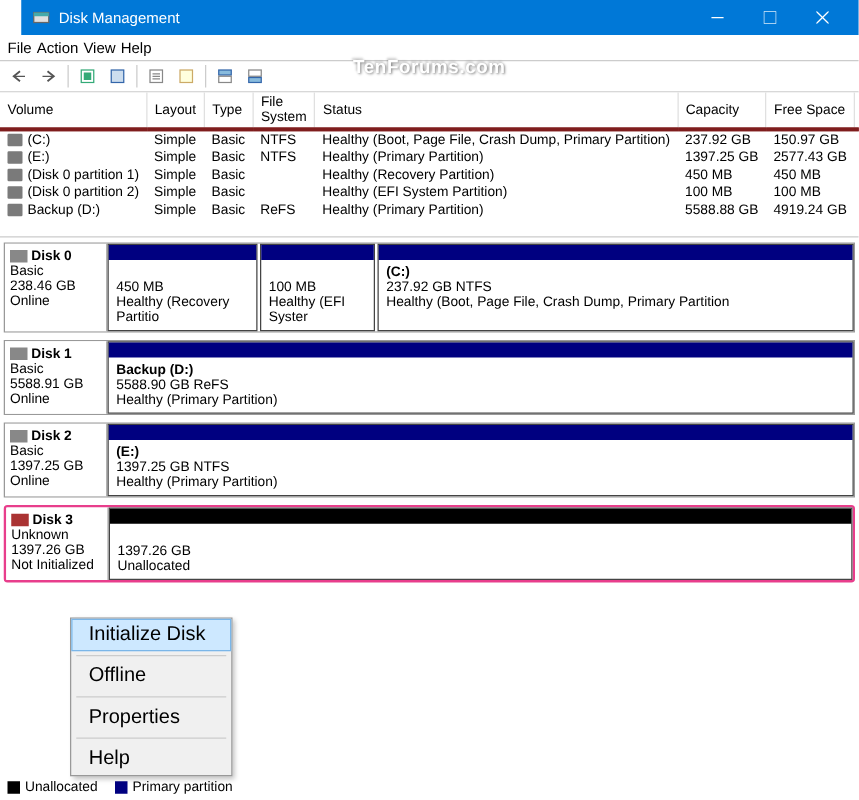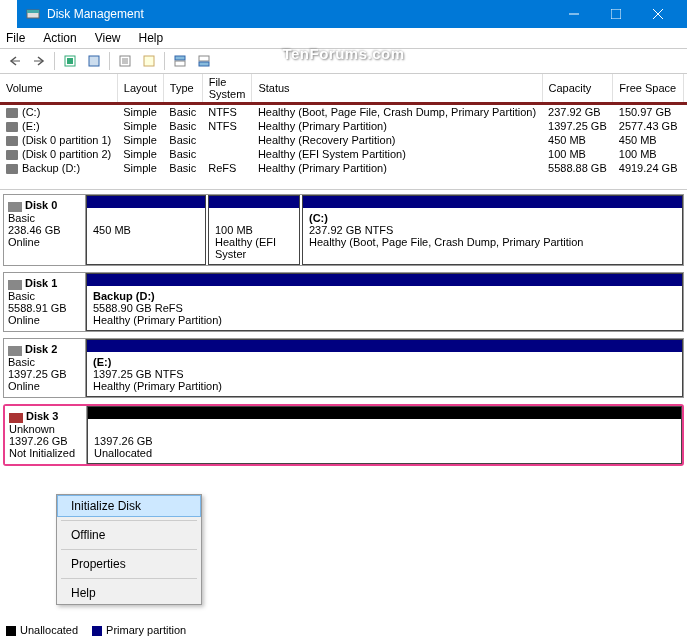--- a/index.html
+++ b/index.html
@@ -1,21 +1,21 @@
 <!DOCTYPE html>
 <html><head>
 <meta charset="utf-8">
 <style>
 * { box-sizing: border-box; margin: 0; padding: 0; font-family: "Segoe UI", Tahoma, sans-serif; }
 body { background: #fff; font-size: 11px; width: 687px; height: 640px; overflow: hidden; position: relative; }
 .titlebar { background: #0078d7; color: #fff; height: 28px; display: flex; align-items: center; padding: 0 8px; margin-left: 17px; }
 .titlebar .icon { width: 16px; height: 16px; margin-right: 6px; display: inline-flex; align-items: center; justify-content: center;}
 .titlebar .title { flex: 1; font-size: 12px; }
 .titlebar .winbtn { width: 42px; height: 28px; display: inline-flex; align-items: center; justify-content: center; color: #fff; cursor: default; }
-.menubar { height: 20px; display: flex; align-items: center; padding: 0 6px; gap: 18px; font-size: 12px; }
+.menubar { height: 20px; display: flex; align-items: center; padding: 0 6px; gap: 4px; font-size: 12px; }
 .menubar span { cursor: default; }
 .toolbar { height: 26px; border-top: 1px solid #ccc; border-bottom: 1px solid #ccc; display: flex; align-items: center; padding: 0 4px; gap: 2px; }
 .tbtn { width: 22px; height: 20px; border: 1px solid transparent; display: inline-flex; align-items: center; justify-content: center; }
 .tsep { width: 1px; height: 18px; background: #ccc; margin: 0 2px; }
 .watermark { position: absolute; top: 45px; left: 0; right: 0; text-align: center; font-size: 15px; font-weight: bold; color: #fff; text-shadow: 1px 1px 2px rgba(0,0,0,.45), -1px -1px 2px rgba(0,0,0,.2); pointer-events: none; z-index: 50; letter-spacing: .5px;}
 .table-wrap { border-bottom: 1px solid #ccc; }
 table { width: 100%; border-collapse: collapse; font-size: 11px; }
 th { text-align: left; font-weight: normal; background: #fff; border-right: 1px solid #e0e0e0; border-bottom: 3px solid #7f1d1d; padding: 2px 6px; height: 18px; }
 td { padding: 1px 6px; white-space: nowrap; }
 .volicon { display: inline-block; width: 12px; height: 10px; background: #7a7a7a; margin-right: 4px; vertical-align: middle; border-radius: 1px;}
@@ -26,21 +26,21 @@
 .disk-info .dname { font-weight: bold; }
 .disk-info .dicon { display: inline-block; width: 14px; height: 10px; background: #888; margin-right: 3px; vertical-align: middle; }
 .disk-parts { flex: 1; display: flex; gap: 2px; padding: 0; background:#fff;}
 .part { border: 1px solid #444; display: flex; flex-direction: column; font-size: 11px; }
 .part .bar { height: 12px; background: #000080; }
 .part.unalloc .bar { background: #000; }
 .part .body { padding: 4px 6px; flex: 1; }
 .part .pname { font-weight: bold; }
 .legend { position: absolute; bottom: 4px; left: 6px; font-size: 11px; display: flex; gap: 14px; align-items: center;}
 .lg-sw { display: inline-block; width: 10px; height: 10px; margin-right: 4px; vertical-align: middle;}
-.ctxmenu { position: absolute; left: 56px; top: 494px; width: 146px; background: #f0f0f0; border: 1px solid #999; box-shadow: 2px 2px 4px rgba(0,0,0,.25); font-size: 12px; z-index: 60; }
+.ctxmenu { position: absolute; left: 56px; top: 494px; width: 130px; background: #f0f0f0; border: 1px solid #999; box-shadow: 2px 2px 4px rgba(0,0,0,.25); font-size: 16px; z-index: 60; }
 .ctxmenu .mitem { padding: 4px 14px; cursor: default; }
 .ctxmenu .mitem.hl { background: #cde8ff; border:1px solid #7bb6e8; padding:3px 13px;}
 .ctxmenu .msep { height: 1px; background: #ccc; margin: 3px 4px; }
 svg { display: block; }
 </style>
 </head>
 <body>
 
 <div class="titlebar">
   <span class="icon">
@@ -209,20 +209,21 @@
     <div>Basic</div>
     <div>238.46 GB</div>
     <div>Online</div>
   </div>
   <div class="disk-parts">
     <div class="part" style="width:120px">
           <div class="bar"></div>
           <div class="body">
             <div style="height:12px"></div>
             <div>450 MB</div>
+            <div>Healthy (Recovery Partitio</div>
           </div>
         </div>
     <div class="part" style="width:92px">
           <div class="bar"></div>
           <div class="body">
             <div style="height:12px"></div>
             <div>100 MB</div>
             <div>Healthy (EFI Syster</div>
           </div>
         </div>

